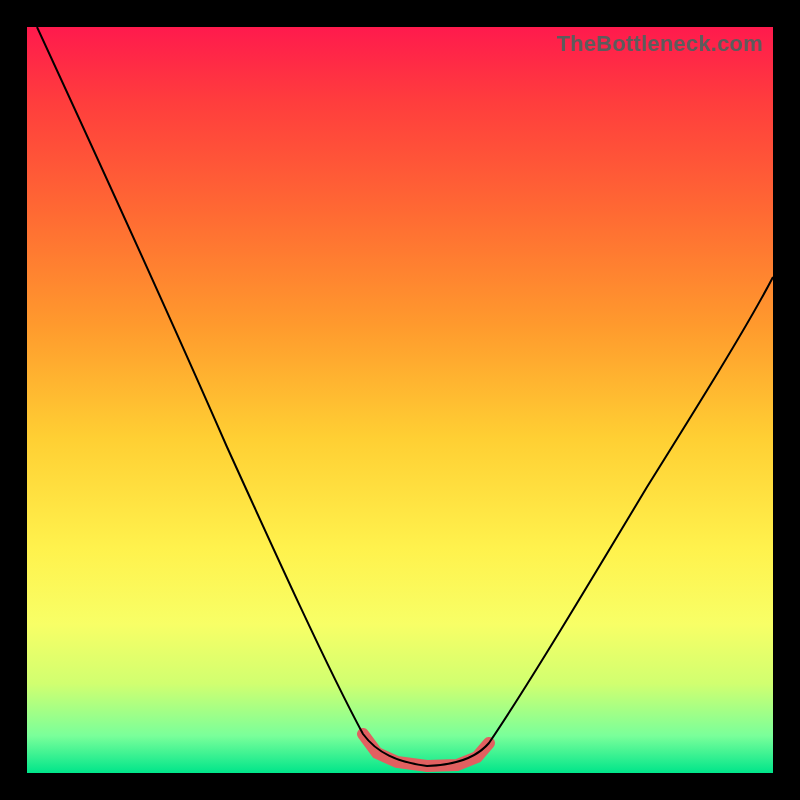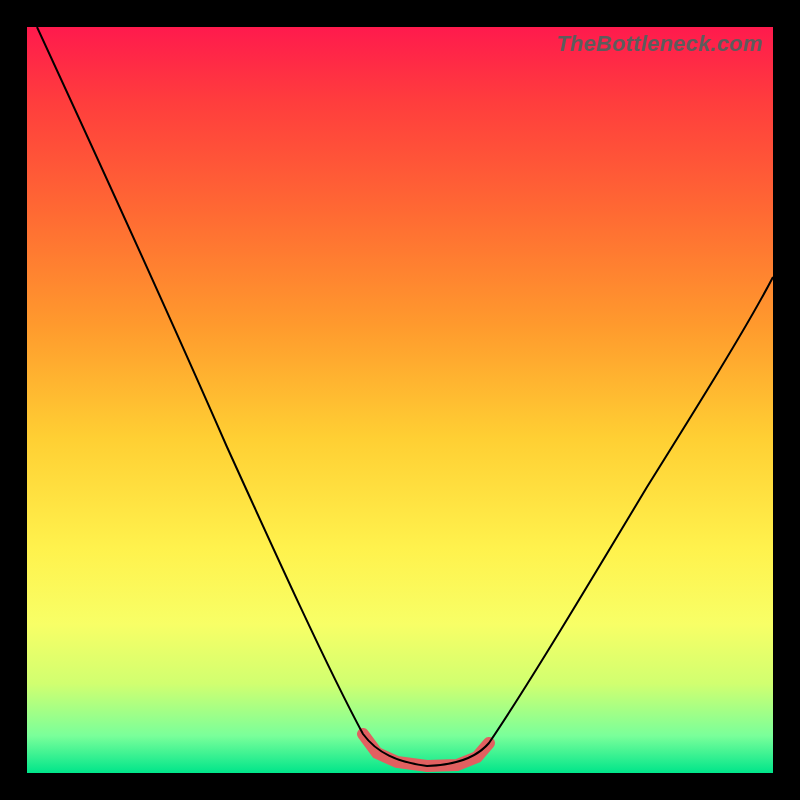--- a/index.html
+++ b/index.html
@@ -27,21 +27,20 @@
       #ff1a4d 0%,
       #ff3d3d 10%,
       #ff6a33 25%,
       #ff9a2d 40%,
       #ffcf33 55%,
       #fff24d 70%,
       #f8ff66 80%,
       #d1ff70 88%,
       #7aff9a 95%,
       #00e58a 100%);
-    font-style: italic;
   }
   .watermark {
     position: absolute;
     top: 4px;
     right: 10px;
     color: #5c5c5c;
     font-size: 22px;
     font-weight: 600;
     letter-spacing: 0.2px;
     user-select: none;

